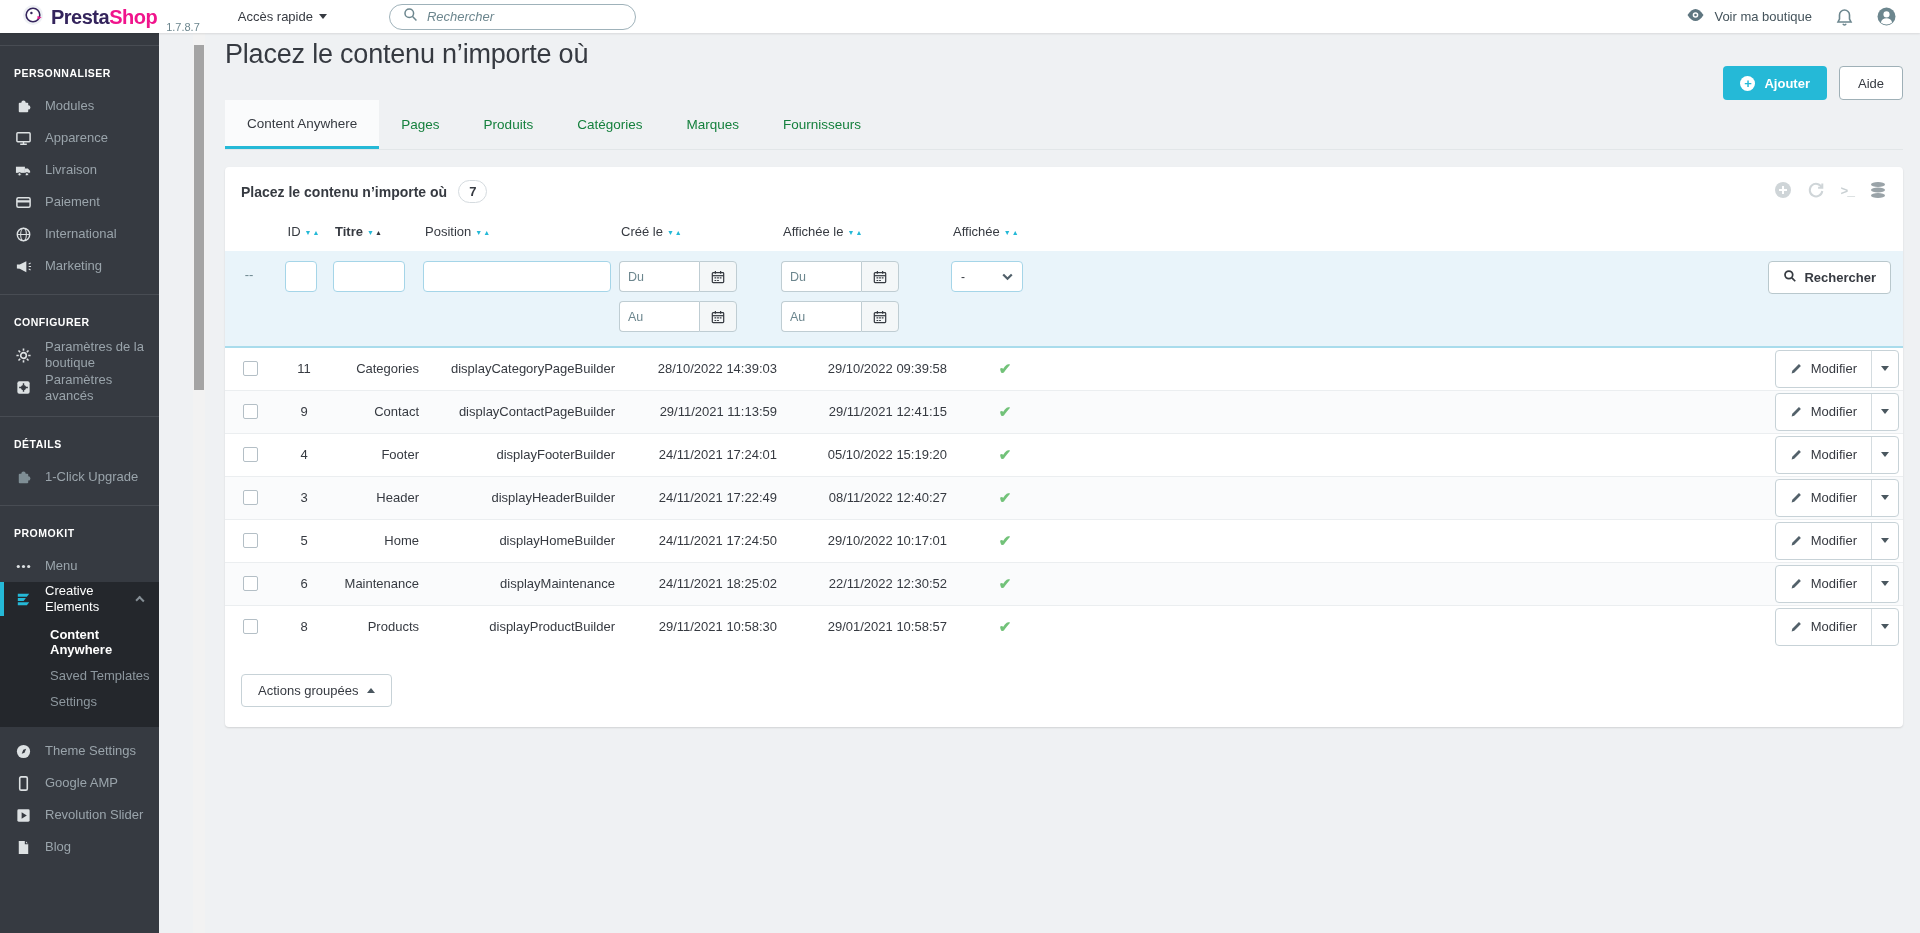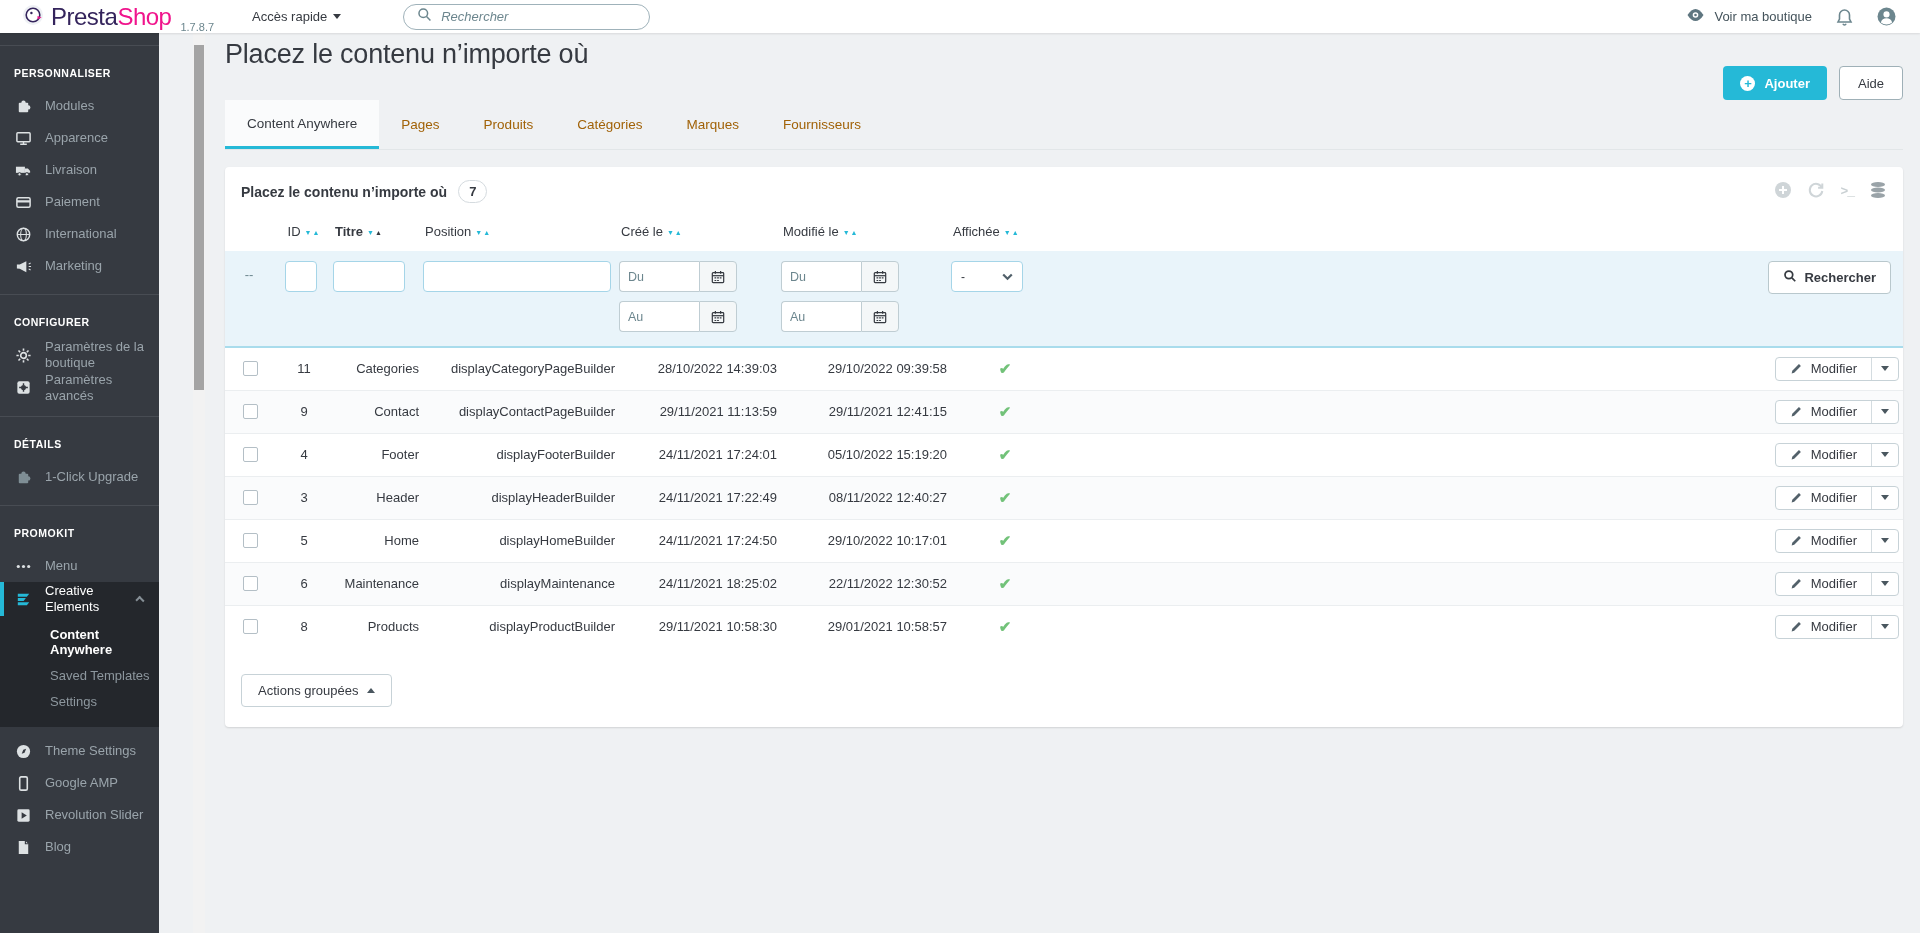--- a/index.html
+++ b/index.html
@@ -1,21 +1,21 @@
 <!DOCTYPE html>
 <html><head>
 <meta charset="utf-8">
 <style>
   * { margin:0; padding:0; box-sizing:border-box; }
   html,body { width:1920px; height:933px; font-family:"Liberation Sans",sans-serif; background:#eff1f3; overflow:hidden; position:relative; }
 
   
   .topbar { position:absolute; top:0; left:0; width:1920px; height:33px; background:#fff; display:flex; align-items:center; z-index:20; box-shadow:0 1px 2px rgba(0,0,0,.10); }
   .brand { display:flex; align-items:center; margin-left:22px; gap:7px; cursor:pointer; }
-  .brand-name { font-size:24px; font-weight:normal; letter-spacing:-0.5px; line-height:1; }
+  .brand-name { font-size:20px; font-weight:bold; letter-spacing:-0.5px; line-height:1; }
   .presta { color:#34245c; } .shop { color:#f0148c; }
   .version { font-size:11px; color:#6c868e; margin-left:2px; margin-top:20px; }
   .quick { margin-left:38px; font-size:13px; color:#363a41; display:flex; align-items:center; gap:6px; cursor:pointer; }
   .caret-dn { width:0; height:0; border-left:4px solid transparent; border-right:4px solid transparent; border-top:5px solid #363a41; }
   .search-pill { margin-left:62px; width:247px; height:26px; border:1px solid #9fb2ba; border-radius:14px; display:flex; align-items:center; padding:0 13px; gap:9px; background:#fff; }
   .search-pill input { border:none; outline:none; font-size:13px; font-style:italic; color:#363a41; width:100%; font-family:inherit; background:transparent; }
   .search-pill input::placeholder { color:#6c868e; font-style:italic; }
   .topbar-right { margin-left:auto; display:flex; gap:24px; margin-right:24px; }
   .view-shop { display:flex; align-items:center; gap:9px; font-size:13px; color:#44535b; cursor:pointer; }
   .icon-btn { display:flex; align-items:center; cursor:pointer; }
@@ -41,21 +41,21 @@
   .breadcrumb { margin-top:12px; font-size:12px; color:#6c868e; }
   .breadcrumb .sep { margin:0 6px; }
   .breadcrumb .current { color:#363a41; }
   h1.page-title { font-size:27px; font-weight:500; color:#363a41; margin-top:6px; letter-spacing:-0.2px; }
   .head-actions { position:absolute; right:17px; top:33px; display:flex; gap:12px; align-items:center; }
   .btn-add { background:#25b9d7; color:#fff; border:none; border-radius:4px; height:34px; padding:0 17px; font-size:13px; font-weight:bold; display:flex; align-items:center; gap:9px; cursor:pointer; font-family:inherit; }
   .plus-circle { width:15px; height:15px; border-radius:50%; background:#fff; color:#25b9d7; font-weight:bold; font-size:13px; line-height:15px; text-align:center; }
   .btn-help { background:#fff; color:#363a41; border:1px solid #9fb0b7; border-radius:4px; height:34px; padding:0 18px; font-size:13px; font-weight:500; cursor:pointer; font-family:inherit; }
 
   .tabs { display:flex; margin-top:30px; border-bottom:1px solid #e2e6e8; height:50px; }
-  .tab { padding:0 22px; display:flex; align-items:center; font-size:13.5px; color:#a16207; cursor:pointer; }
+  .tab { padding:0 22px; display:flex; align-items:center; font-size:13.5px; color:#15803d; cursor:pointer; }
   .tab.active { background:#fafbfc; color:#363a41; border-bottom:3px solid #25b9d7; }
 
   
   .panel { margin-top:17px; background:#fff; border-radius:4px; box-shadow:0 1px 2px rgba(0,0,0,.13); padding-bottom:20px; }
   .panel-head { display:flex; align-items:center; padding:13px 16px 11px 16px; }
   .panel-title { font-size:14px; font-weight:bold; color:#363a41; }
   .count-badge { margin-left:11px; padding:3px 10px; border:1px solid #d5dbdf; border-radius:14px; background:#fff; font-size:13px; font-weight:bold; color:#363a41; }
   .panel-tools { margin-left:auto; display:flex; align-items:center; gap:15px; }
   .term-icon { font-family:"Liberation Mono",monospace; font-size:13px; font-weight:bold; color:#c9d0d3; letter-spacing:-1px; }
 
@@ -77,21 +77,21 @@
   .f-select { width:72px; height:31px; border:1px solid #a5d5e8; border-radius:4px; background:#fff; display:flex; align-items:center; padding:0 9px; font-size:12px; color:#363a41; cursor:pointer; }
   .sel-caret { margin-left:auto; }
   .btn-search { height:33px; background:#fff; border:1px solid #b9c8cd; border-radius:4px; padding:0 14px; font-size:13px; font-weight:bold; color:#363a41; display:inline-flex; align-items:center; gap:7px; cursor:pointer; font-family:inherit; float:right; margin-right:8px; }
 
   tr.data-row td { height:43px; font-size:13px; color:#363a41; border-top:1px solid #ebeef0; padding:0 4px 0 2px;text-align:right; }
   tr.data-row:first-child td { border-top:none; }
   tr.data-row:nth-child(even) td { background:#fafbfc; }
   .cb { width:15px; height:15px; border:1px solid #b4bfc6; border-radius:2px; background:#fff; margin:0 auto; cursor:pointer; }
   .check { color:#72c279; font-size:15px; font-weight:bold; }
   td.action-cell { text-align:right; padding-right:10px; }
-  .btn-modify { display:inline-flex; align-items:stretch; border:1px solid #c7d2d7; border-radius:4px; background:#fff; height:24px; overflow:hidden; }
+  .btn-modify { display:inline-flex; align-items:stretch; border:1px solid #c7d2d7; border-radius:4px; background:#fff; height:38px; overflow:hidden; }
   .bm-main { display:flex; align-items:center; gap:8px; padding:0 14px; font-size:13px; color:#363a41; cursor:pointer; }
   .bm-caret { border-left:1px solid #d4dce0; padding:0 9px; display:flex; align-items:center; cursor:pointer; }
   .tri-dn { width:0; height:0; border-left:4px solid transparent; border-right:4px solid transparent; border-top:5px solid #4a575f; }
   .tri-up { width:0; height:0; border-left:4px solid transparent; border-right:4px solid transparent; border-bottom:5px solid #4a575f; }
   .btn-bulk { margin:26px 0 0 16px; background:#fff; border:1px solid #c7d2d7; border-radius:4px; height:33px; padding:0 16px; font-size:13px; color:#363a41; display:inline-flex; align-items:center; gap:9px; cursor:pointer; font-family:inherit; }
 </style>
 </head>
 <body>
 
 <div class="topbar">
@@ -377,21 +377,21 @@
           <col style="width:110px">
           <col>
       </colgroup>
       <thead>
         <tr>
           <th></th>
           <th class="c"><span>ID</span><span class="sort"><span class="a1">▼</span><span class="a2">▲</span></span></th>
           <th class="bold"><span>Titre</span><span class="sort"><span class="a1">▼</span><span class="dark">▲</span></span></th>
           <th><span>Position</span><span class="sort"><span class="a1">▼</span><span class="a2">▲</span></span></th>
           <th><span>Créé le</span><span class="sort"><span class="a1">▼</span><span class="a2">▲</span></span></th>
-          <th><span>Modifié le</span><span class="sort"><span class="a1">▼</span><span class="a2">▲</span></span></th>
+          <th><span>Affichée le</span><span class="sort"><span class="a1">▼</span><span class="a2">▲</span></span></th>
           <th><span>Affichée</span><span class="sort"><span class="a1">▼</span><span class="a2">▲</span></span></th>
           <th></th>
         </tr>
         <tr class="filter-row">
           <td>
               <div class="dash">--</div>
             </td>
           <td><input class="f-input f-id" style=""></td>
           <td><input class="f-input f-titre" style=""></td>
           <td><input class="f-input f-pos" style=""></td>

